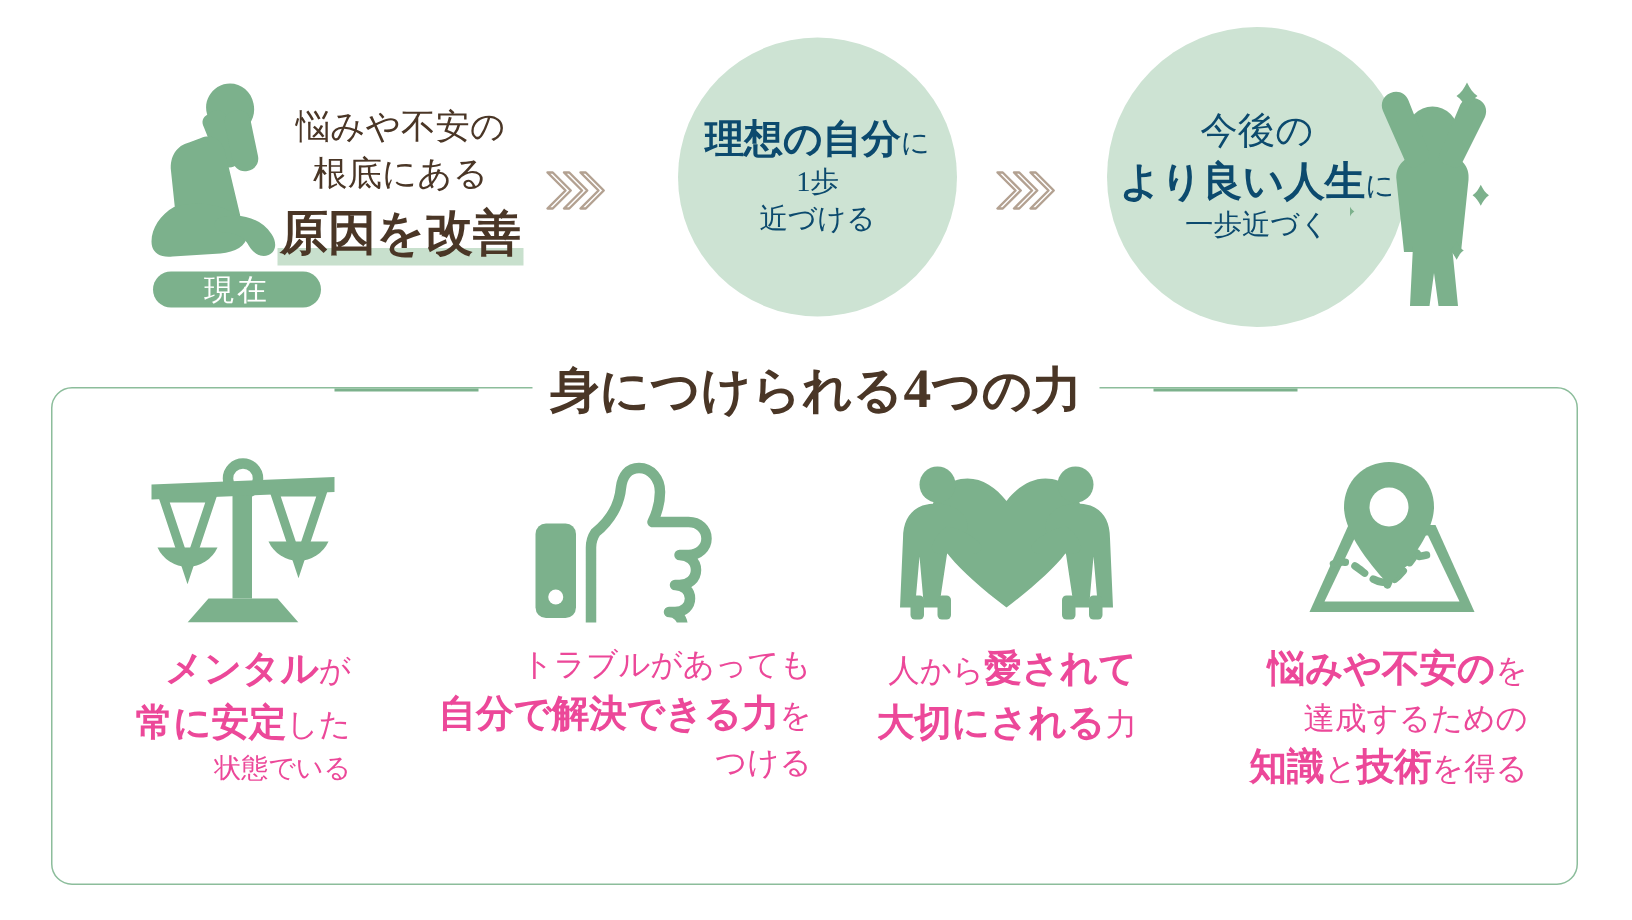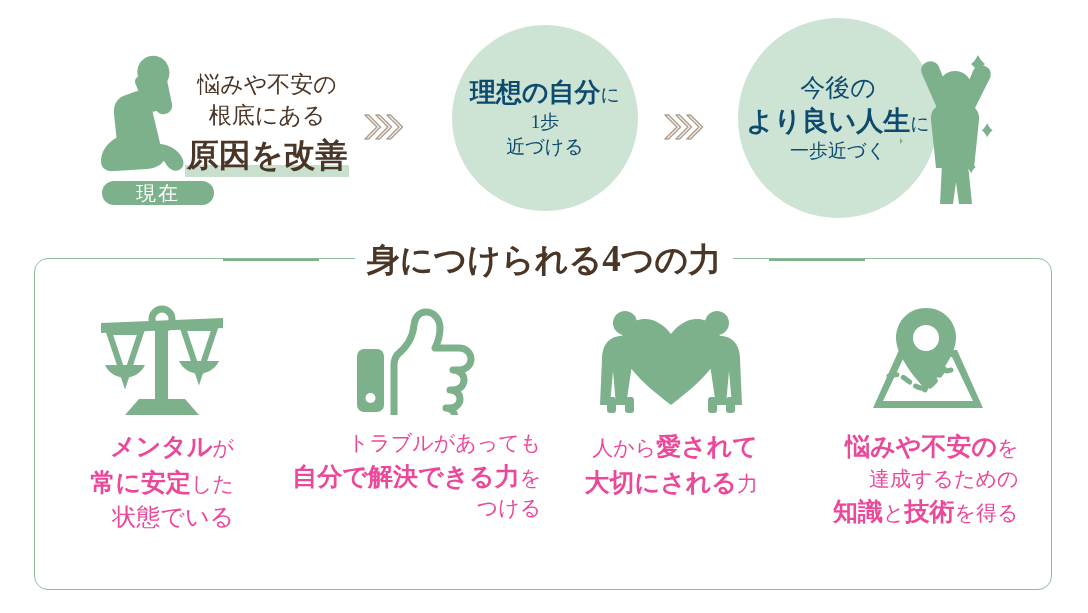--- a/index.html
+++ b/index.html
@@ -74,21 +74,21 @@
   .cols{
     position:absolute;left:0;top:36px;width:1018px;height:290px;
     display:flex;align-items:flex-start;
   }
   .col{flex:1;display:flex;flex-direction:column;align-items:center;}
   .col-icon{height:120px;display:flex;align-items:flex-end;justify-content:center;}
   .col-text{margin-top:14px;text-align:right;color:#ec4899;line-height:1.42;}
   .col-text div{white-space:nowrap;}
   .t-lg{font-size:25px;font-weight:bold;}
   .t-md{font-size:21px;}
-  .t-sm{font-size:24px;}
+  .t-sm{font-size:18px;}
   .t-lg .sm2{font-size:21px;font-weight:normal;}
 </style>
 </head>
 <body>
 
 <div class="stage">
 
   <div class="journey">
 
     <div class="kneel-block">

